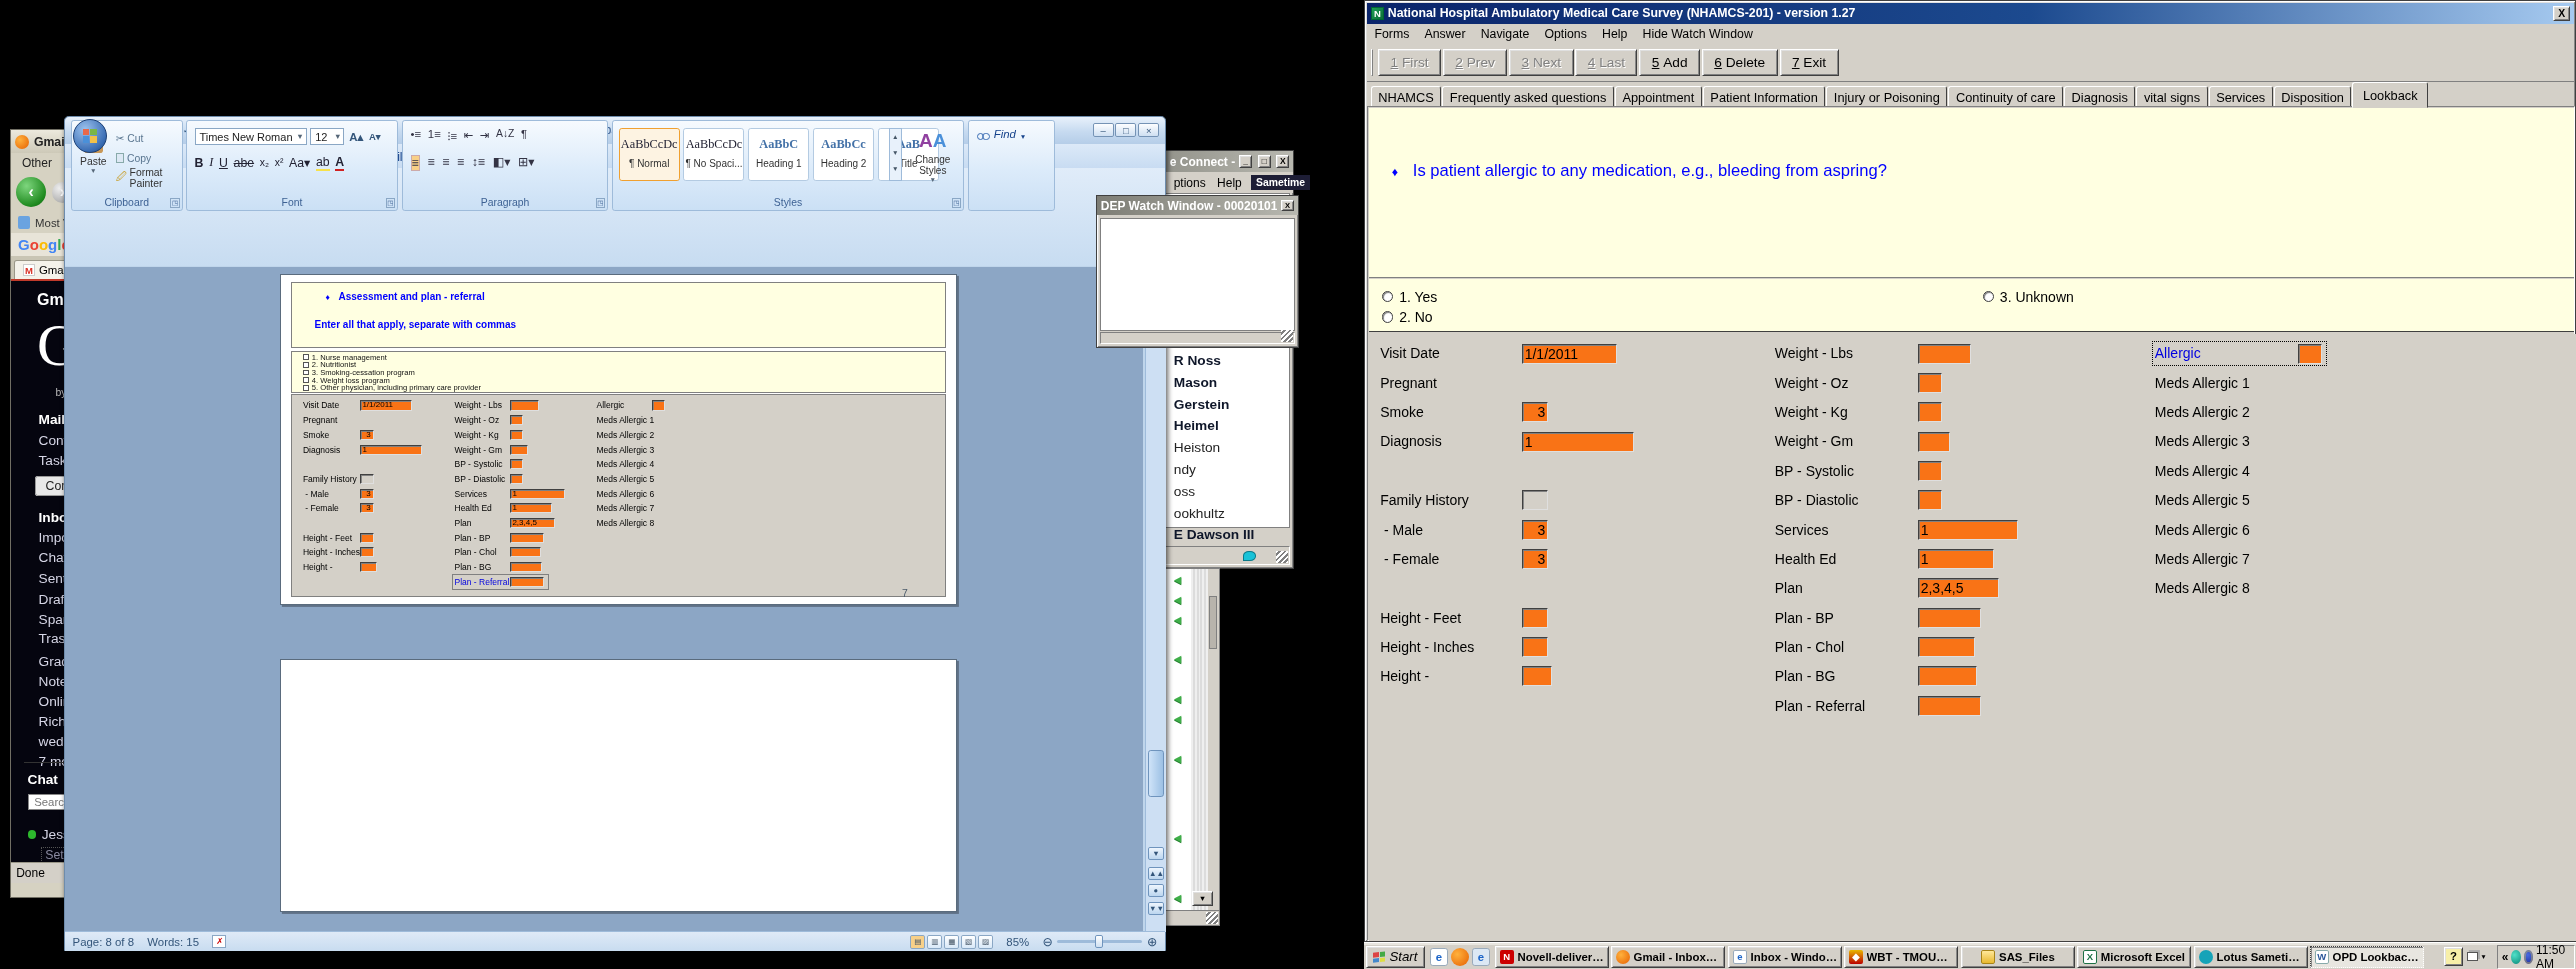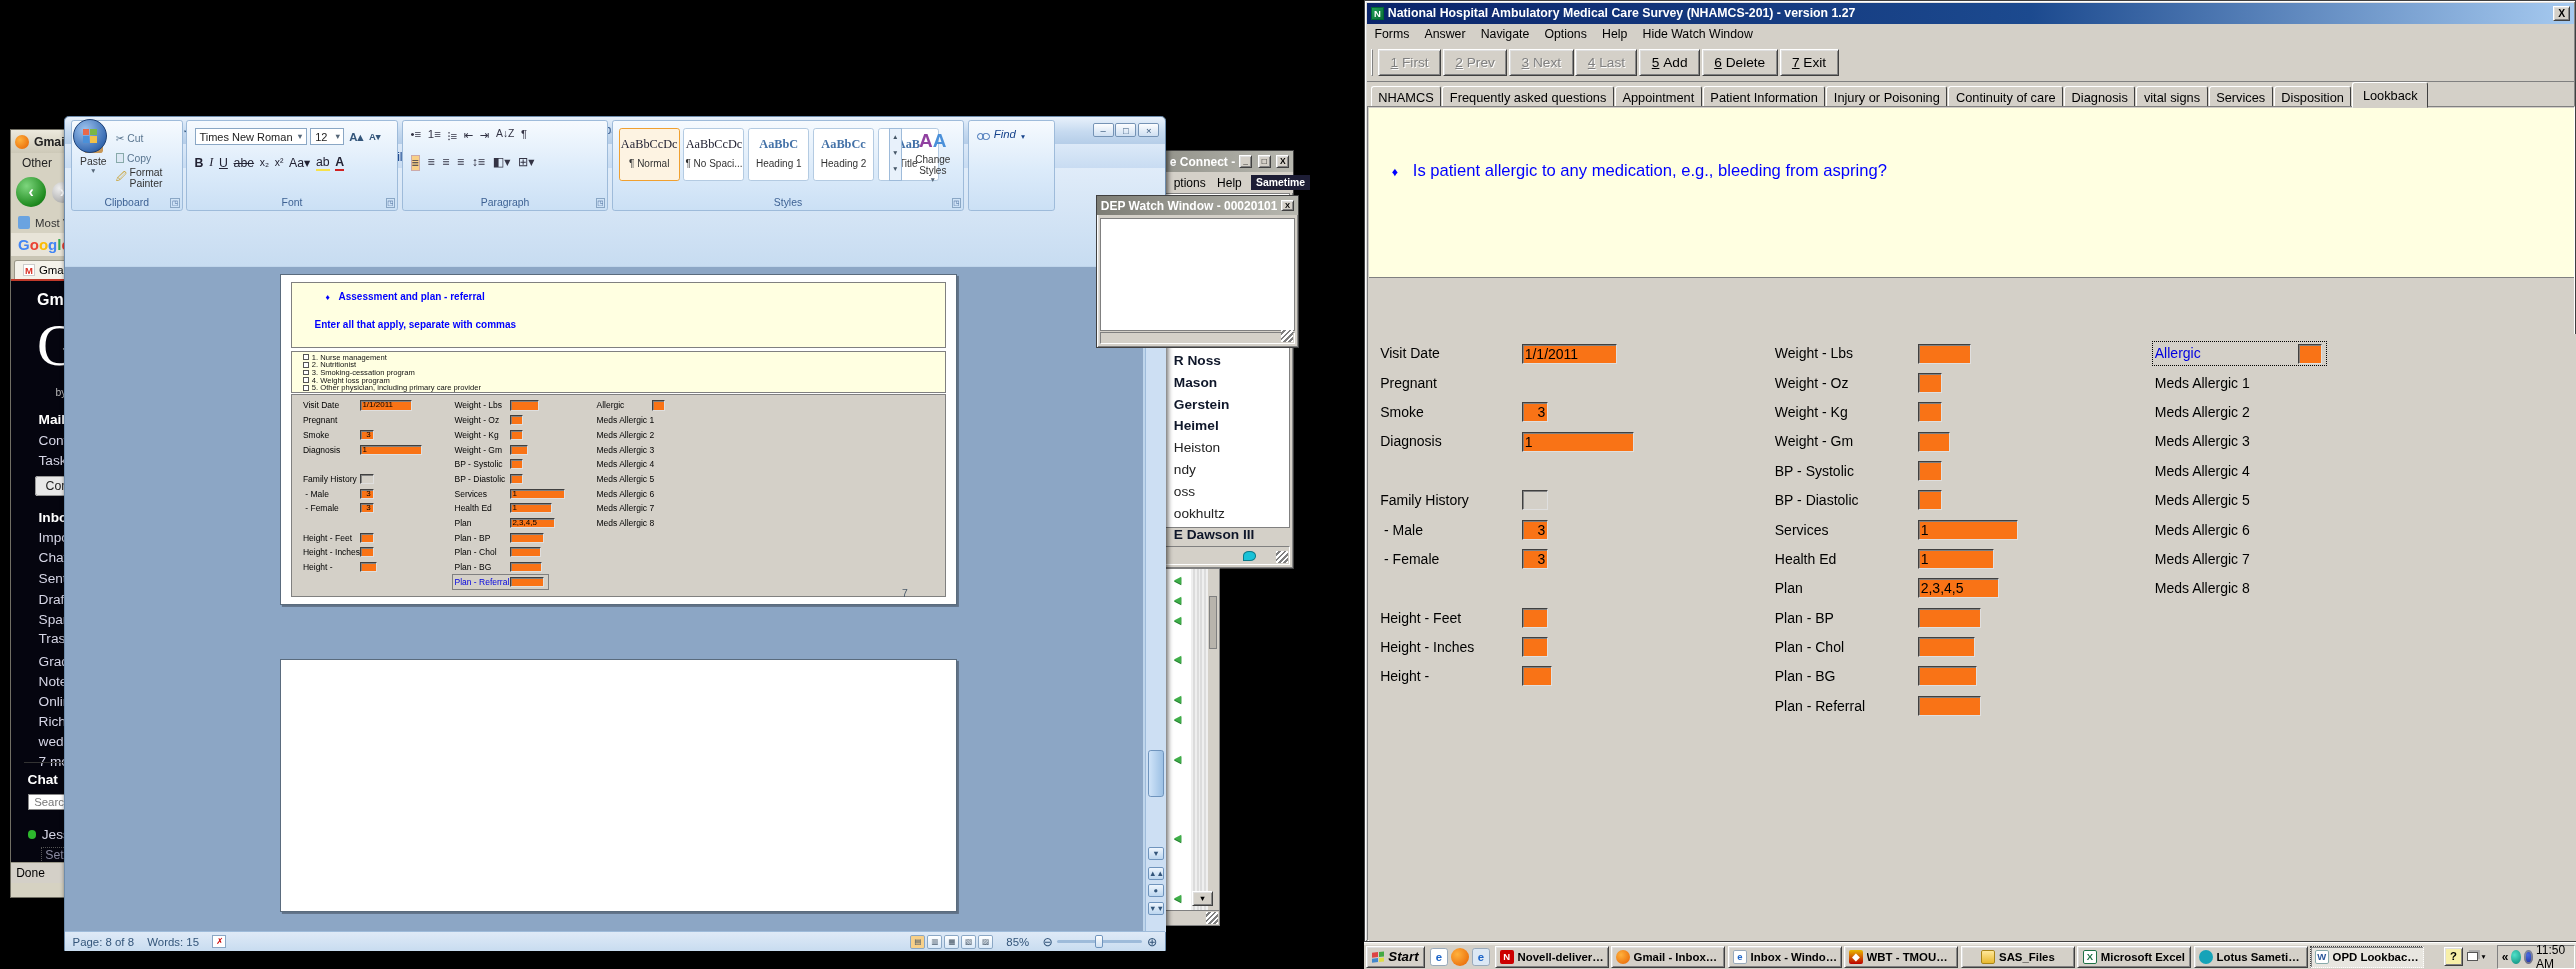--- a/index.html
+++ b/index.html
@@ -38,21 +38,21 @@
   #nh-q{left:0.9px;top:0.9px;width:1205px;height:170px;background:#ffffe1;border-bottom:0.9px solid #808080;}
   .q-diamond{position:absolute;left:23px;top:57px;color:#0000ff;font-size:12.3px;}
   .q-text{position:absolute;left:44px;top:53px;color:#0000ff;font-size:16.6px;}
   #nh-radios{left:0.9px;top:172px;width:1205px;height:53px;background:#ffffe1;border-bottom:1.9px solid #404040;}
   .radio-item{position:absolute;display:flex;align-items:center;gap:5.7px;font-size:14px;color:#000;}
   .rcirc{width:11.4px;height:11.4px;border-radius:50%;background:#fff;border:0.9px solid #404040;box-shadow:inset 0.9px 0.9px 0.9px #808080,inset -0.9px -0.9px 0 #fff;}
   #nh-form{left:0.9px;top:227px;width:1207px;height:607px;background:#d4d0c8;}
 
   
   #taskbar{left:1364px;top:942px;width:1212px;height:27.5px;background:#d4d0c8;border-top:0.9px solid #fff;box-shadow:inset 0 1.9px 0 #e8e6e0;}
-  #start-btn{left:1.9px;top:2.8px;height:22px;width:59px;font-weight:bold;font-size:13.3px;gap:3.8px;font-style:italic;}
+  #start-btn{left:1.9px;top:2.8px;height:22px;width:59px;font-weight:normal;font-size:13.3px;gap:3.8px;font-style:italic;}
   .winflag{display:inline-grid;grid-template-columns:5.7px 5.7px;grid-template-rows:4.7px 4.7px;gap:0.9px;transform:skewY(-6deg);}
   .winflag i{display:block;}
   .ql{top:4.7px;width:18px;height:18px;border-radius:2.8px;display:flex;align-items:center;justify-content:center;font-size:11.4px;font-weight:bold;}
   .tkbtn{position:absolute;top:2.8px;height:22px;width:114px;display:flex;align-items:center;gap:3.8px;padding:0 3.8px;font-size:11.4px;overflow:hidden;white-space:nowrap;}
   .tkbtn.active{background:#e8e6e0;border-color:#404040 #fff #fff #404040;box-shadow:inset 0.9px 0.9px 0 #808080;border-style:dotted;}
   .tkbtn .lbl{overflow:hidden;text-overflow:ellipsis;font-weight:bold;}
   .tkbtn.active .lbl{font-weight:bold;}
   .tic{width:14px;height:14px;flex:0 0 14px;border-radius:1.9px;display:flex;align-items:center;justify-content:center;color:#fff;font-size:9.5px;font-weight:bold;}
   .tic-novell{background:#c00;}
   .tic-firefox{background:radial-gradient(circle at 35% 35%,#ffb13d,#e66000);border-radius:50%;}
@@ -632,20 +632,34 @@
         <div class="ctab">vital signs</div>
         <div class="ctab">Services</div>
         <div class="ctab">Disposition</div>
         <div class="ctab active">Lookback</div>
       </div>
     <div id="nh-content" class="abs">
       <div id="nh-q" class="abs">
         <span class="q-diamond">♦</span>
         <span class="q-text">Is patient allergic to any medication, e.g., bleeding from aspring?</span>
       </div>
+      <div id="nh-radios" class="abs">
+          <div class="radio-item" style="left: 13.3px; top: 9.5px;">
+            <span class="rcirc"></span>
+            <span>1.  Yes</span>
+          </div>
+          <div class="radio-item" style="left: 13.3px; top: 30px;">
+            <span class="rcirc"></span>
+            <span>2.  No</span>
+          </div>
+          <div class="radio-item" style="left: 614px; top: 9.5px;">
+            <span class="rcirc"></span>
+            <span>3.  Unknown</span>
+          </div>
+        </div>
       <div id="nh-form" class="abs">
           <div class="f-label" style="left: 11.4px; top: 11.4px; font-size: 14px;">Visit Date</div>
           <div class="f-field" style="left: 153px; top: 9.5px; width: 95px; height: 20px; font-size: 14px; line-height: 18px; text-align: left; padding: 0px 1.9px;">1/1/2011</div>
           <div class="f-label" style="left: 11.4px; top: 41px; font-size: 14px;">Pregnant</div>
           <div class="f-label" style="left: 11.4px; top: 70px; font-size: 14px;">Smoke</div>
           <div class="f-field" style="left: 153px; top: 68px; width: 26.5px; height: 20px; font-size: 14px; line-height: 18px; text-align: right; padding: 0px 1.9px;">3</div>
           <div class="f-label" style="left: 11.4px; top: 99px; font-size: 14px;">Diagnosis</div>
           <div class="f-field" style="left: 153px; top: 98px; width: 112px; height: 20px; font-size: 14px; line-height: 18px; text-align: left; padding: 0px 1.9px;">1</div>
           <div class="f-label" style="left: 11.4px; top: 158px; font-size: 14px;">Family History</div>
           <div class="f-field gray" style="left: 153px; top: 156px; width: 26.5px; height: 20px; font-size: 14px; line-height: 18px; text-align: left; padding: 0px 1.9px;"></div>

